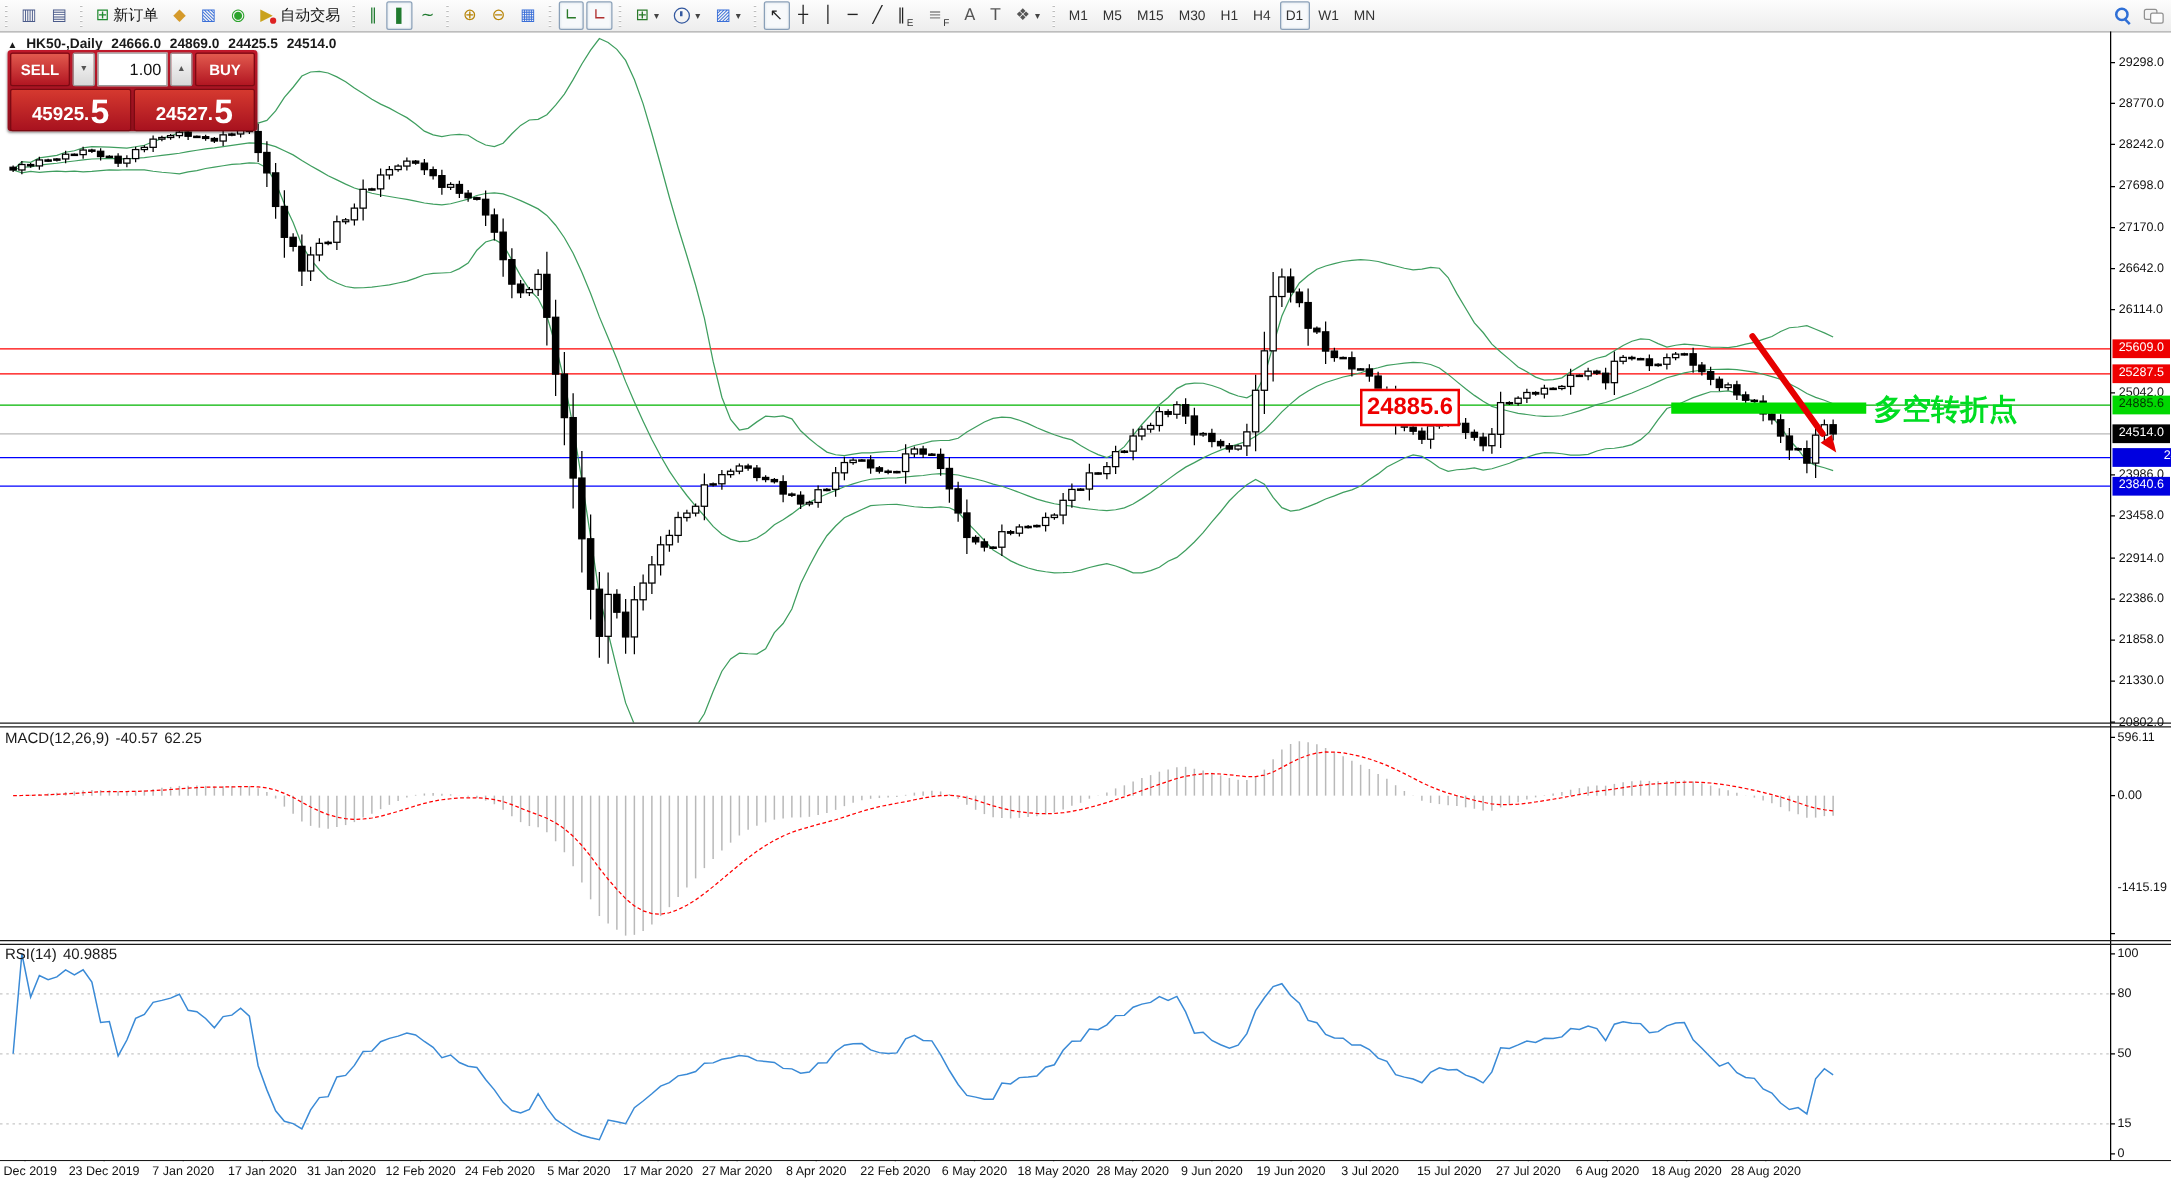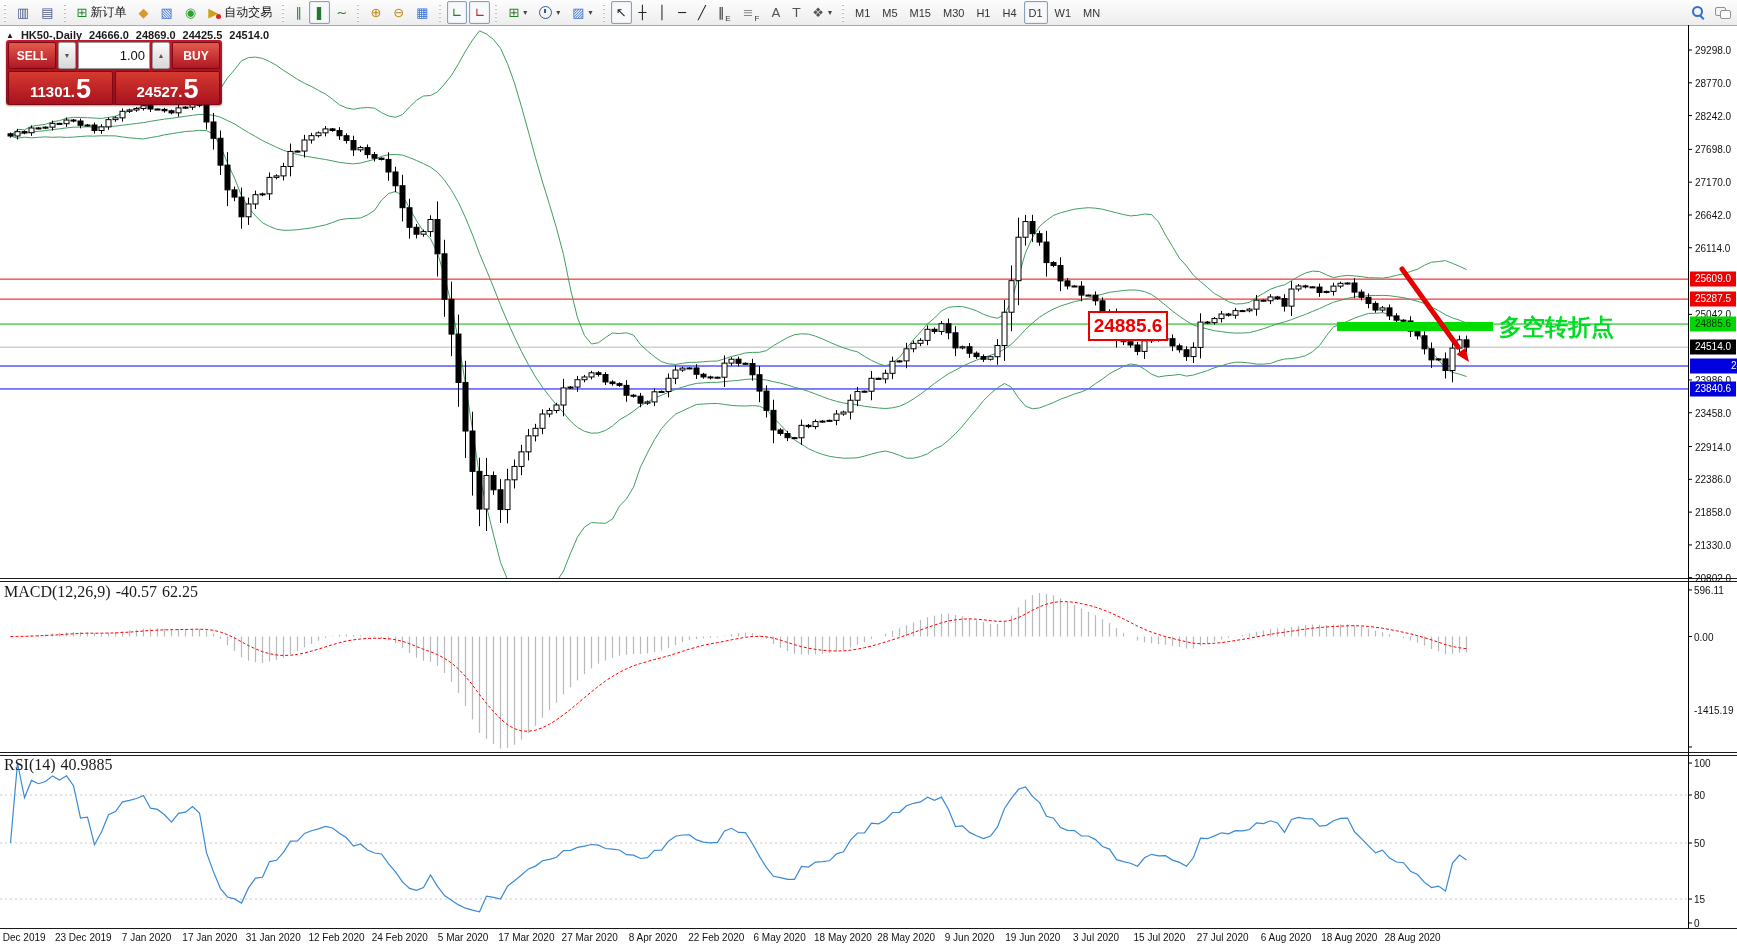--- a/index.html
+++ b/index.html
@@ -28,24 +28,24 @@
   .css-search::after{content:"";position:absolute;left:9px;top:9px;width:5px;height:2px;background:#2f6fd6;transform:rotate(45deg);transform-origin:0 0;}
   .css-chat{position:relative;width:16px;height:12px;display:inline-block;}
   .css-chat::before{content:"";position:absolute;left:0;top:0;width:9px;height:7px;border:1px solid #909090;border-radius:2px;background:#f4f4f4;}
   .css-chat::after{content:"";position:absolute;left:5px;top:3px;width:9px;height:7px;border:1px solid #909090;border-radius:2px;background:#fcfcfc;}
   .css-clock{position:relative;width:11px;height:11px;border:1.5px solid #33589f;border-radius:50%;display:inline-block;}
   .css-clock::after{content:"";position:absolute;left:4px;top:2px;width:1.5px;height:4px;background:#33589f;}
 
   
   #chart-title{position:absolute;left:6px;top:29px;font-size:11px;font-weight:bold;color:#1a1a1a;display:flex;gap:7px;align-items:center;}
   #chart-title .tri{font-size:8px;}
-  .ind-label{position:absolute;left:4px;font-size:16px;color:#1a1a1a;display:flex;gap:5px;font-family:Liberation Serif, serif;}
+  .ind-label{position:absolute;left:4px;font-size:12px;color:#1a1a1a;display:flex;gap:5px;}
 
   
-  #oct{position:absolute;left:6px;top:40px;width:216px;height:65px;border-radius:3px;
+  #oct{position:absolute;left:6px;top:40px;width:200px;height:65px;border-radius:3px;
     background:linear-gradient(#c0192b,#8e0f1c);box-shadow:0 1px 2px rgba(0,0,0,.4);color:#fff;}
   #oct .row1{display:flex;height:27px;align-items:stretch;padding:2px;gap:2px;}
   .oct-btn{flex:0 0 46px;display:flex;align-items:center;justify-content:center;
     background:linear-gradient(#e25a4e,#b21622);border:1px solid #7c0a12;border-radius:2px;
     font-size:12px;font-weight:bold;color:#fff;}
   .spin{flex:0 0 16px;display:flex;align-items:center;justify-content:center;background:linear-gradient(#fafafa,#d8d8d8);
     border:1px solid #9a9a9a;color:#555;font-size:7px;border-radius:2px;}
   #oct .vol{flex:1;background:#fff;color:#111;border:1px solid #9a9a9a;font-size:13px;
     display:flex;align-items:center;justify-content:flex-end;padding-right:4px;}
   #oct .row2{display:flex;height:34px;padding:0 2px 2px 2px;gap:2px;}
@@ -945,21 +945,21 @@
 <div id="oct">
   <div class="row1">
     <div class="oct-btn">SELL</div>
     <div class="spin">▼</div>
     <div class="vol">1.00</div>
     <div class="spin">▲</div>
     <div class="oct-btn">BUY</div>
   </div>
   <div class="row2">
     <div class="oct-price">
-      <span class="pm">11301.</span>
+      <span class="pm">45925.</span>
       <span class="pb">5</span>
     </div>
     <div class="oct-price">
       <span class="pm">24527.</span>
       <span class="pb">5</span>
     </div>
   </div>
 </div>
 
 <div class="ind-label" style="top:583px;">

